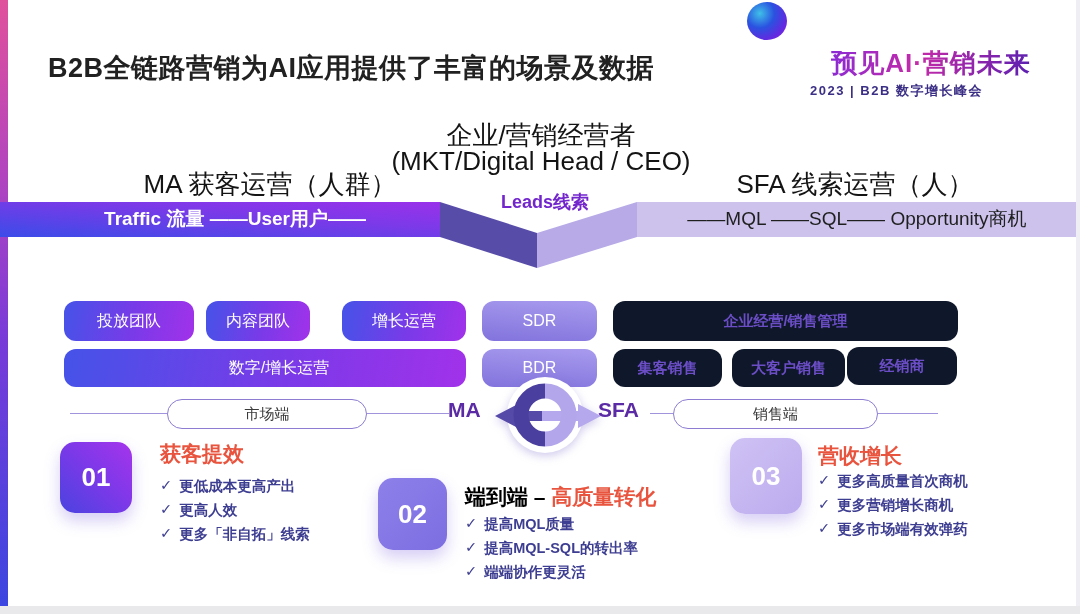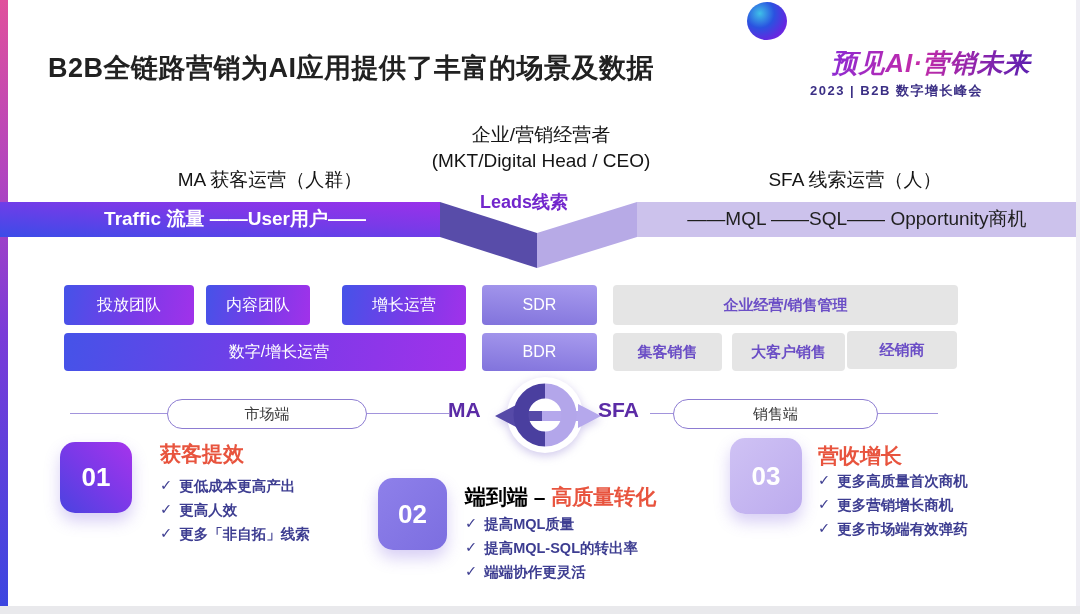--- a/index.html
+++ b/index.html
@@ -14,47 +14,47 @@
     background:linear-gradient(180deg,#e0519c 0%,#b044c0 30%,#7a3bd8 55%,#3c46e0 100%); }
   .bottom-strip { position:absolute; left:0; bottom:0; width:100%; height:8px; background:#e9e9ec; }
   .right-strip { position:absolute; right:0; top:0; width:4px; height:606px; background:#efeef4; }
 
   
   .title { position:absolute; left:48px; top:50px; font-size:27px; font-weight:700;
     color:#212121; letter-spacing:.5px; }
   .sphere { position:absolute; left:747px; top:2px; width:40px; height:38px; border-radius:50%;
     background:radial-gradient(circle at 32% 30%, #3fc0e8 0%, #2a52e0 38%, #6428e0 72%, #8a2ae8 100%); }
   .brand { position:absolute; left:806px; top:46px; width:250px; text-align:center;
-    font-size:26px; font-weight:900; font-style:italic; letter-spacing:1px;
+    font-size:26px; font-weight:900; letter-spacing:1px;
     background:linear-gradient(100deg,#7a2ae0 0%,#c42ba8 45%,#5a1fb0 90%);
     -webkit-background-clip:text; background-clip:text; -webkit-text-fill-color:transparent; color:#7a2ae0; }
   .brand-sub { position:absolute; left:810px; top:82px; font-size:13px; font-weight:700;
     color:#3b2f85; letter-spacing:1.5px; }
 
   
-  .stage-label { position:absolute; font-size:19px; color:#141414; text-align:center; width:300px; }
+  .stage-label { position:absolute; font-size:26px; color:#141414; text-align:center; width:300px; }
   .stage-left  { left:120px; top:167px; }
   .stage-center{ left:391px; top:122px; line-height:26px; }
   .stage-right { left:705px; top:167px; }
 
   
   .ribbon-svg { position:absolute; left:0; top:198px; }
   .ribbon-text-left { position:absolute; left:30px; top:206px; width:410px; text-align:center;
     color:#ffffff; font-size:19px; font-weight:600; white-space:nowrap; }
-  .ribbon-text-center { position:absolute; left:480px; top:190px; width:130px; text-align:left;
+  .ribbon-text-center { position:absolute; left:480px; top:190px; width:130px; text-align:center;
     color:#7226cc; font-size:18px; font-weight:700; white-space:nowrap; }
   .ribbon-text-right { position:absolute; left:637px; top:206px; width:440px; text-align:center;
     color:#1f1f1f; font-size:19px; white-space:nowrap; }
 
   
   .box { position:absolute; display:flex; align-items:center; justify-content:center;
-    border-radius:4px; color:#ffffff; font-size:16px; font-weight:500; }
+    border-radius:12px; color:#ffffff; font-size:16px; font-weight:500;margin-top:16px; }
   .grad-vivid { background:linear-gradient(100deg,#4553e8 0%,#7a3ae8 55%,#a132ea 100%); }
   .grad-soft  { background:linear-gradient(185deg,#a89bee 0%,#8173dc 100%); }
-  .box-light  { background:#e5e5e5; color:#6b4ec6; font-weight:600; font-size:15px; }
+  .box-light  { background:#0f172a; color:#6b4ec6; font-weight:600; font-size:15px; }
   .b-ad      { left:64px;  top:285px; width:130px; height:40px; }
   .b-content { left:206px; top:285px; width:104px; height:40px; }
   .b-event   { left:342px; top:285px; width:124px; height:40px; }
   .b-sdr     { left:482px; top:285px; width:115px; height:40px; }
   .b-mgmt    { left:613px; top:285px; width:345px; height:40px; }
   .b-digital { left:64px;  top:333px; width:402px; height:38px;padding-left:28px; }
   .b-bdr     { left:482px; top:333px; width:115px; height:38px; }
   .b-inbound { left:613px; top:333px; width:109px; height:38px; }
   .b-ka      { left:732px; top:333px; width:113px; height:38px; }
   .b-dealer  { left:847px; top:331px; width:110px; height:38px; }

